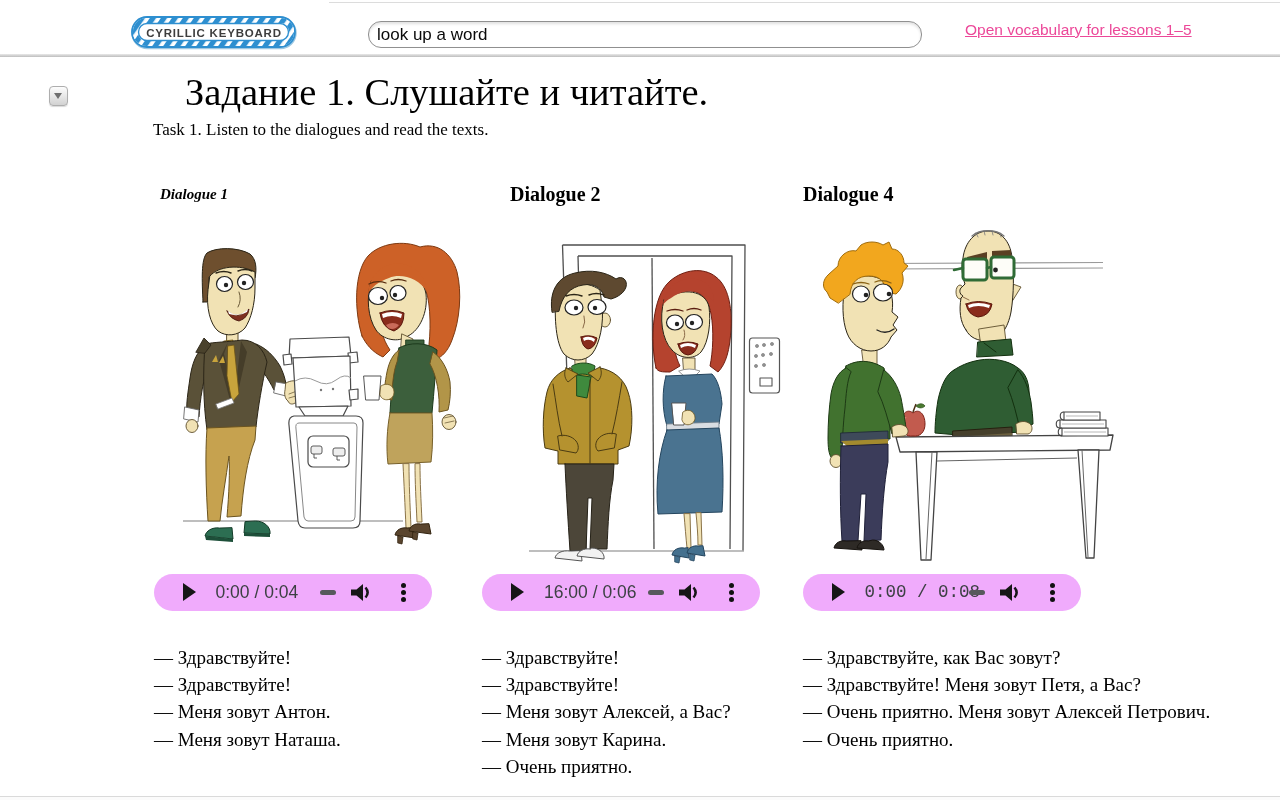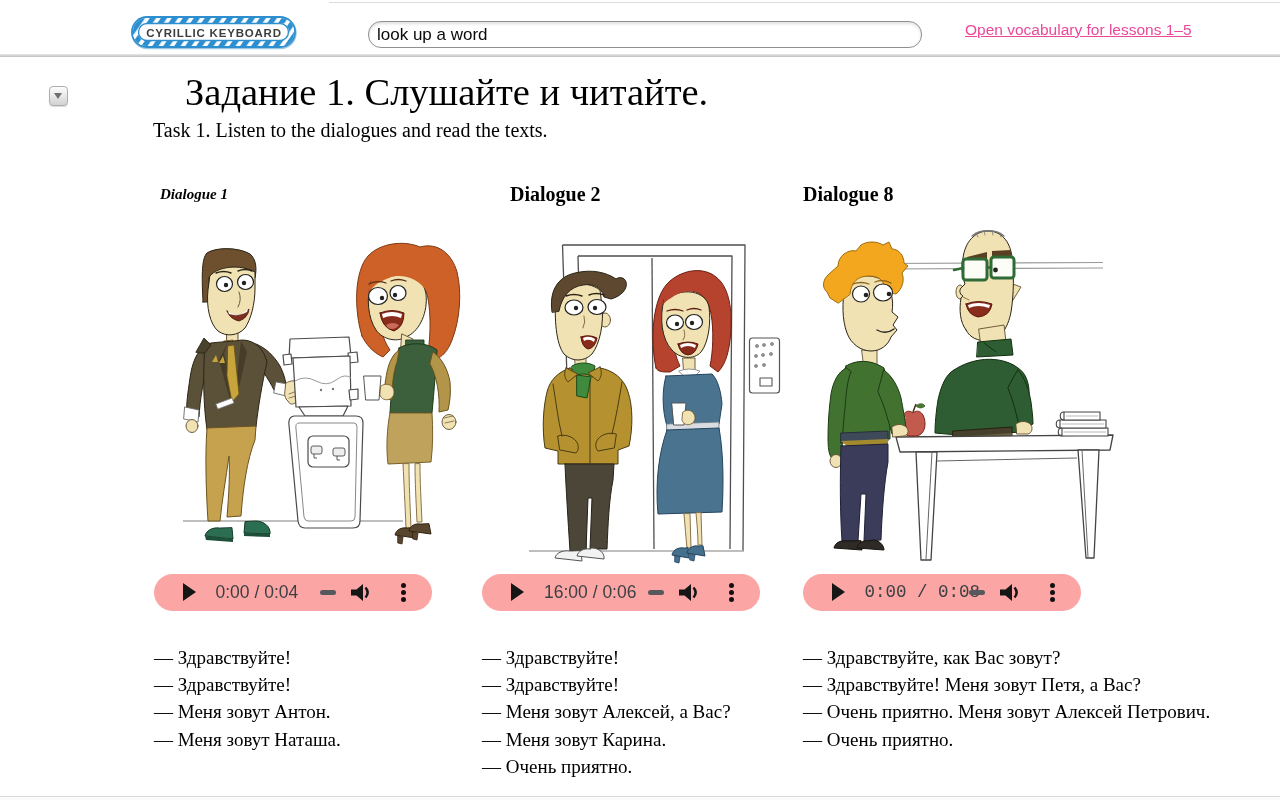--- a/index.html
+++ b/index.html
@@ -1,20 +1,20 @@
 <!DOCTYPE html>
 <html><head>
 <meta charset="utf-8">
 <style>
   html,body{margin:0;padding:0;}
   body{width:1280px;height:800px;background:#fff;position:relative;overflow:hidden;
        font-family:"Liberation Sans",sans-serif;}
   .abs{position:absolute;}
   .serif{font-family:"Liberation Serif",serif;}
-  .player{position:absolute;width:278px;height:37px;border-radius:18.5px;background:#fca5a5;top:574px;}
+  .player{position:absolute;width:278px;height:37px;border-radius:18.5px;background:#f0abfc;top:574px;}
   .ptri{position:absolute;left:29px;top:9px;width:0;height:0;border-left:13px solid #161616;border-top:9px solid transparent;border-bottom:9px solid transparent;}
   .ptime{position:absolute;left:62px;top:0;height:37px;line-height:37px;font-size:17.5px;color:#3c4043;letter-spacing:0;}
   .pdash{position:absolute;left:166px;top:15.5px;width:16px;height:5.5px;border-radius:3px;background:#57595c;}
   .pdots{position:absolute;left:247px;top:8.8px;width:5px;}
   .pdots span{display:block;width:5px;height:5px;border-radius:50%;background:#111;margin:0 0 2.1px 0;}
   .dlg{font-family:"Liberation Serif",serif;font-size:19px;line-height:27.4px;color:#000;white-space:nowrap;}
 </style>
 </head>
 <body>
 
@@ -38,25 +38,25 @@
   <div class="abs" style="left:377px;top:22px;height:25px;line-height:25px;font-size:17px;color:#0a0a0a;">look up a word</div>
 
   <div class="abs" style="left:965px;top:21px;font-size:15.5px;color:#ec4899;text-decoration:underline;">Open vocabulary for lessons 1–5</div>
 
   <div class="abs" style="left:0;top:54px;width:1280px;height:3px;background:linear-gradient(#e9e9e9,#bdbdbd);"></div>
 
   <div class="abs" style="left:49px;top:86px;width:17px;height:18px;border:1px solid #aeaeae;border-radius:4px;background:linear-gradient(#fdfdfd,#d2d2d2);box-shadow:0 1px 1px rgba(0,0,0,0.15);"></div>
   <div class="abs" style="left:53.5px;top:93px;width:0;height:0;border-top:6px solid #6f6f6f;border-left:4.5px solid transparent;border-right:4.5px solid transparent;"></div>
 
   <div class="abs serif" style="left:153px;top:73px;font-size:38.5px;line-height:38px;color:#000;white-space:nowrap;margin-left:32px;">Задание 1. Слушайте и читайте.</div>
-  <div class="abs serif" style="left:153px;top:118.3px;font-size:20px;line-height:24px;color:#000;white-space:nowrap;">Task 1. Listen to the dialogues and read the texts.</div>
+  <div class="abs serif" style="left:153px;top:118.3px;font-size:17px;line-height:24px;color:#000;white-space:nowrap;">Task 1. Listen to the dialogues and read the texts.</div>
 
   <div class="abs serif" style="left:160px;top:182.3px;font-size:15px;line-height:24px;font-weight:bold;font-style:italic;">Dialogue 1</div>
   <div class="abs serif" style="left:482px;top:182.3px;font-size:20px;line-height:24px;font-weight:bold;margin-left:28px;">Dialogue 2</div>
-  <div class="abs serif" style="left:803px;top:182.3px;font-size:20px;line-height:24px;font-weight:bold;">Dialogue 8</div>
+  <div class="abs serif" style="left:803px;top:182.3px;font-size:20px;line-height:24px;font-weight:bold;">Dialogue 4</div>
 
   <svg class="abs" style="left:180px;top:240px;" width="285" height="310" viewBox="180 240 285 310">
     <line x1="183" y1="521" x2="403" y2="521" stroke="#a9a9a9" stroke-width="1.5"></line>
 
     <g stroke-linejoin="round" stroke-linecap="round">
       <path d="M227,330 L238,328 L238,350 L227,350 Z" fill="#f1e2b4" stroke="#5f4f2c" stroke-width="1"></path>
       <path d="M215,343 L240,341 L229,363 Z" fill="#fff" stroke="#aaa" stroke-width="0.8"></path>
       <path d="M224,341 L233,340 L232,349 L226,349 Z" fill="#c8a43c" stroke="#6b5316" stroke-width="0.8"></path>
       <path d="M205,346 C196,352 192,364 190,378 C188,392 186,404 187,414 L199,417 C200,400 203,378 210,362 Z" fill="#5a5138" stroke="#2b2517" stroke-width="1"></path>
       <path d="M185,407 L199,410 L198,422 L184,419 Z" fill="#fff" stroke="#666" stroke-width="0.9"></path>

